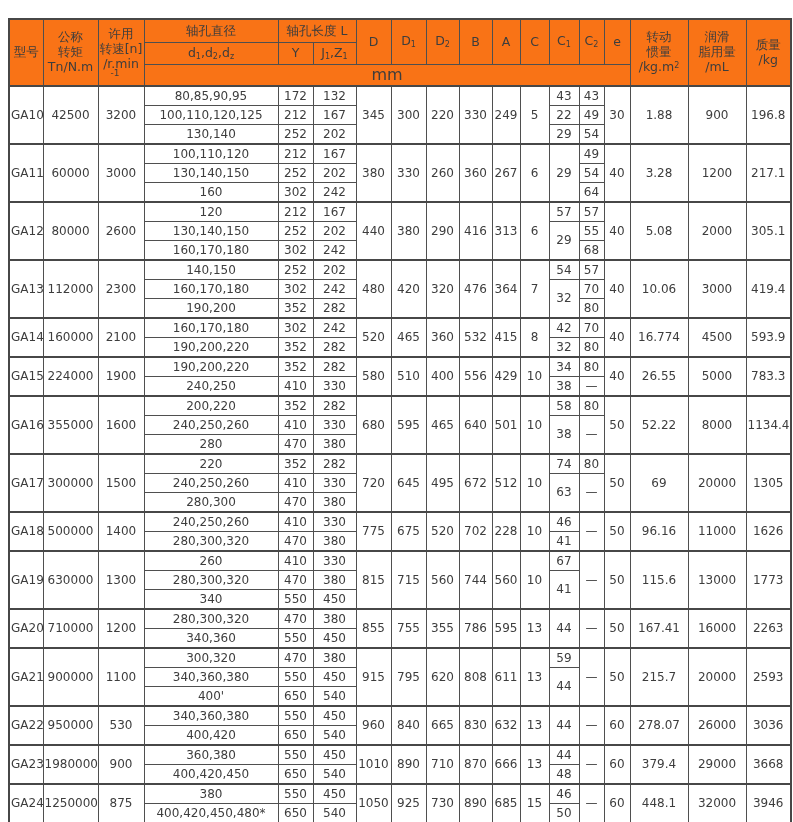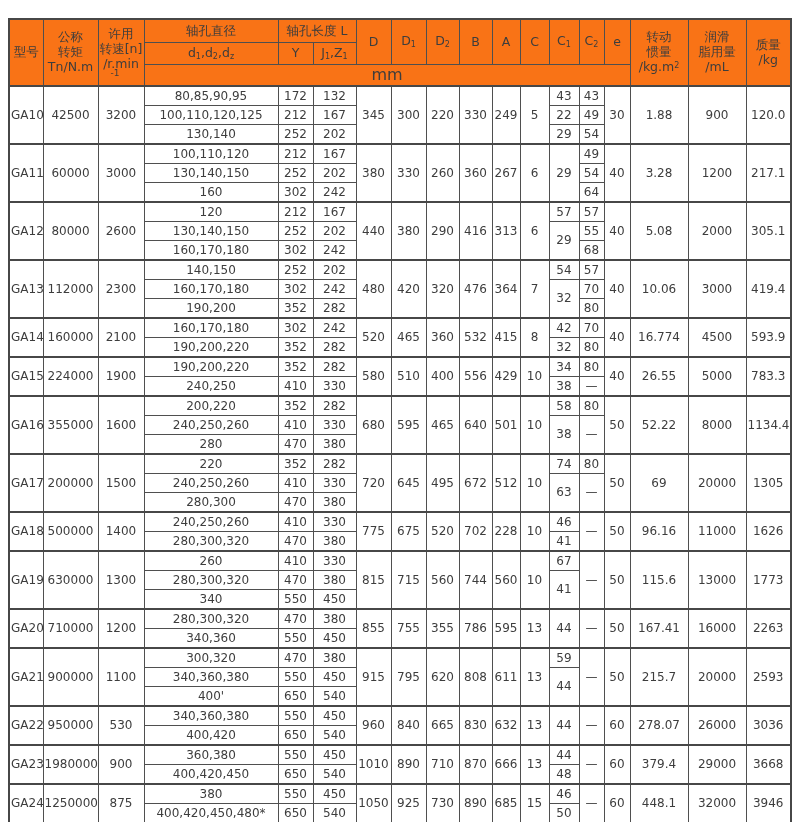--- a/index.html
+++ b/index.html
@@ -146,21 +146,21 @@
           <td rowspan="3">300</td>
           <td rowspan="3">220</td>
           <td rowspan="3">330</td>
           <td rowspan="3">249</td>
           <td rowspan="3">5</td>
           <td>43</td>
           <td>43</td>
           <td rowspan="3">30</td>
           <td rowspan="3">1.88</td>
           <td rowspan="3">900</td>
-          <td rowspan="3">120.0</td>
+          <td rowspan="3">196.8</td>
         </tr>
         <tr>
           <td>100,110,120,125</td>
           <td>212</td>
           <td>167</td>
           <td>22</td>
           <td>49</td>
         </tr>
         <tr>
           <td>130,140</td>
@@ -348,21 +348,21 @@
           <td rowspan="2">38</td>
           <td rowspan="2">—</td>
         </tr>
         <tr>
           <td>280</td>
           <td>470</td>
           <td>380</td>
         </tr>
         <tr class="group-start">
           <td rowspan="3">GA17</td>
-          <td rowspan="3">200000</td>
+          <td rowspan="3">300000</td>
           <td rowspan="3">1500</td>
           <td>220</td>
           <td>352</td>
           <td>282</td>
           <td rowspan="3">720</td>
           <td rowspan="3">645</td>
           <td rowspan="3">495</td>
           <td rowspan="3">672</td>
           <td rowspan="3">512</td>
           <td rowspan="3">10</td>

